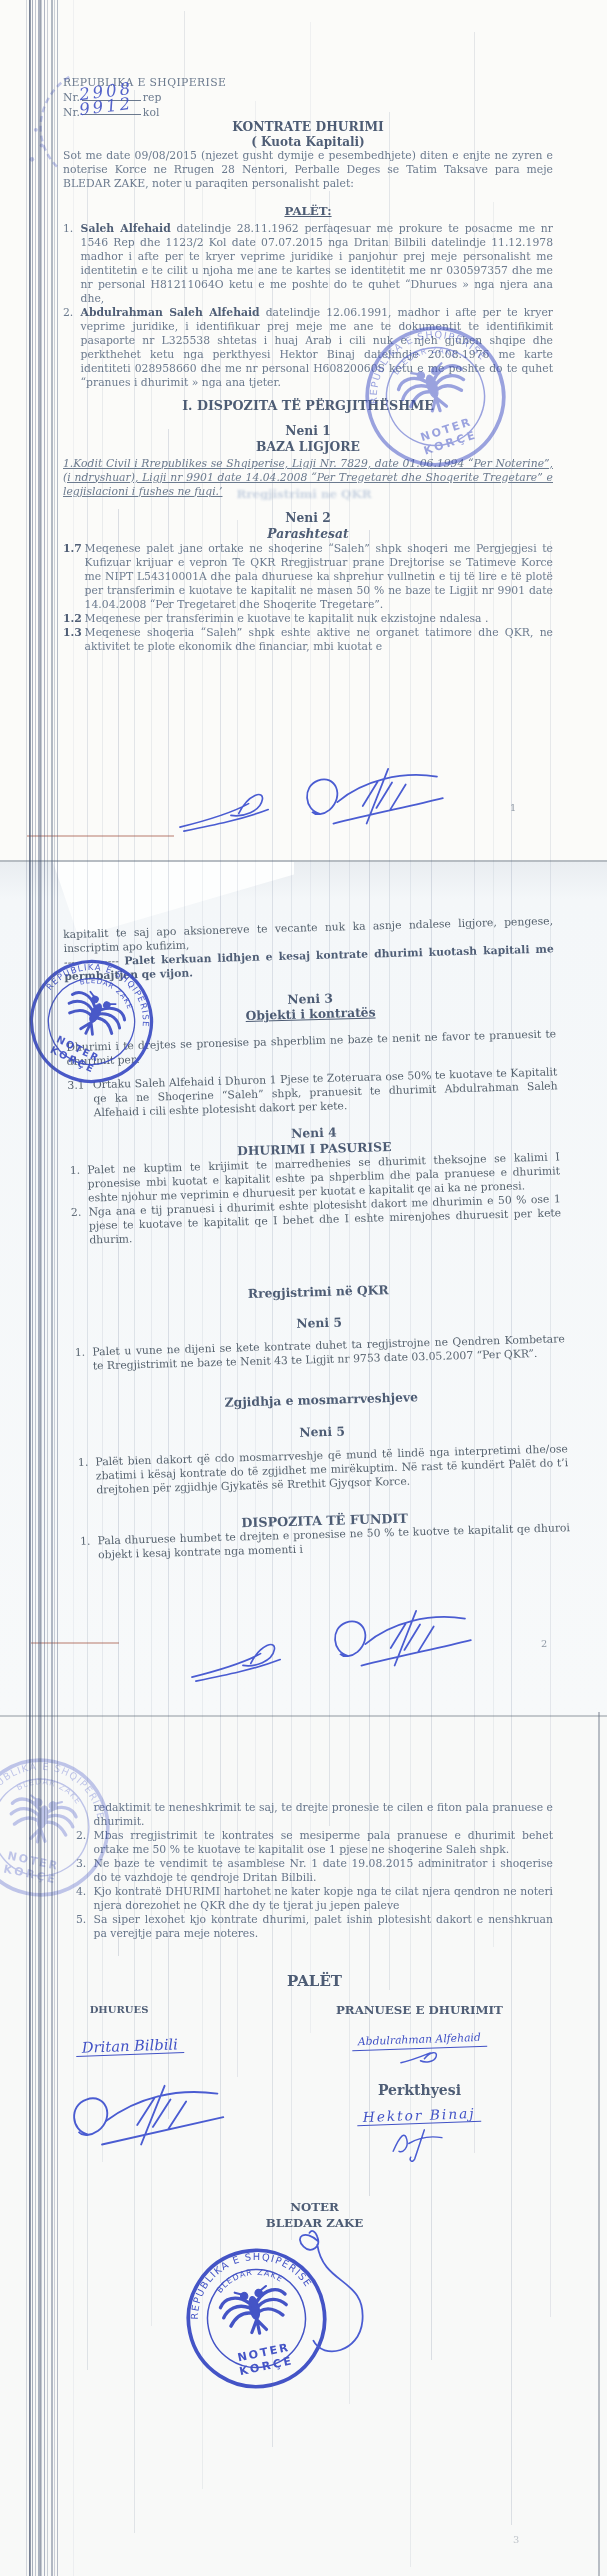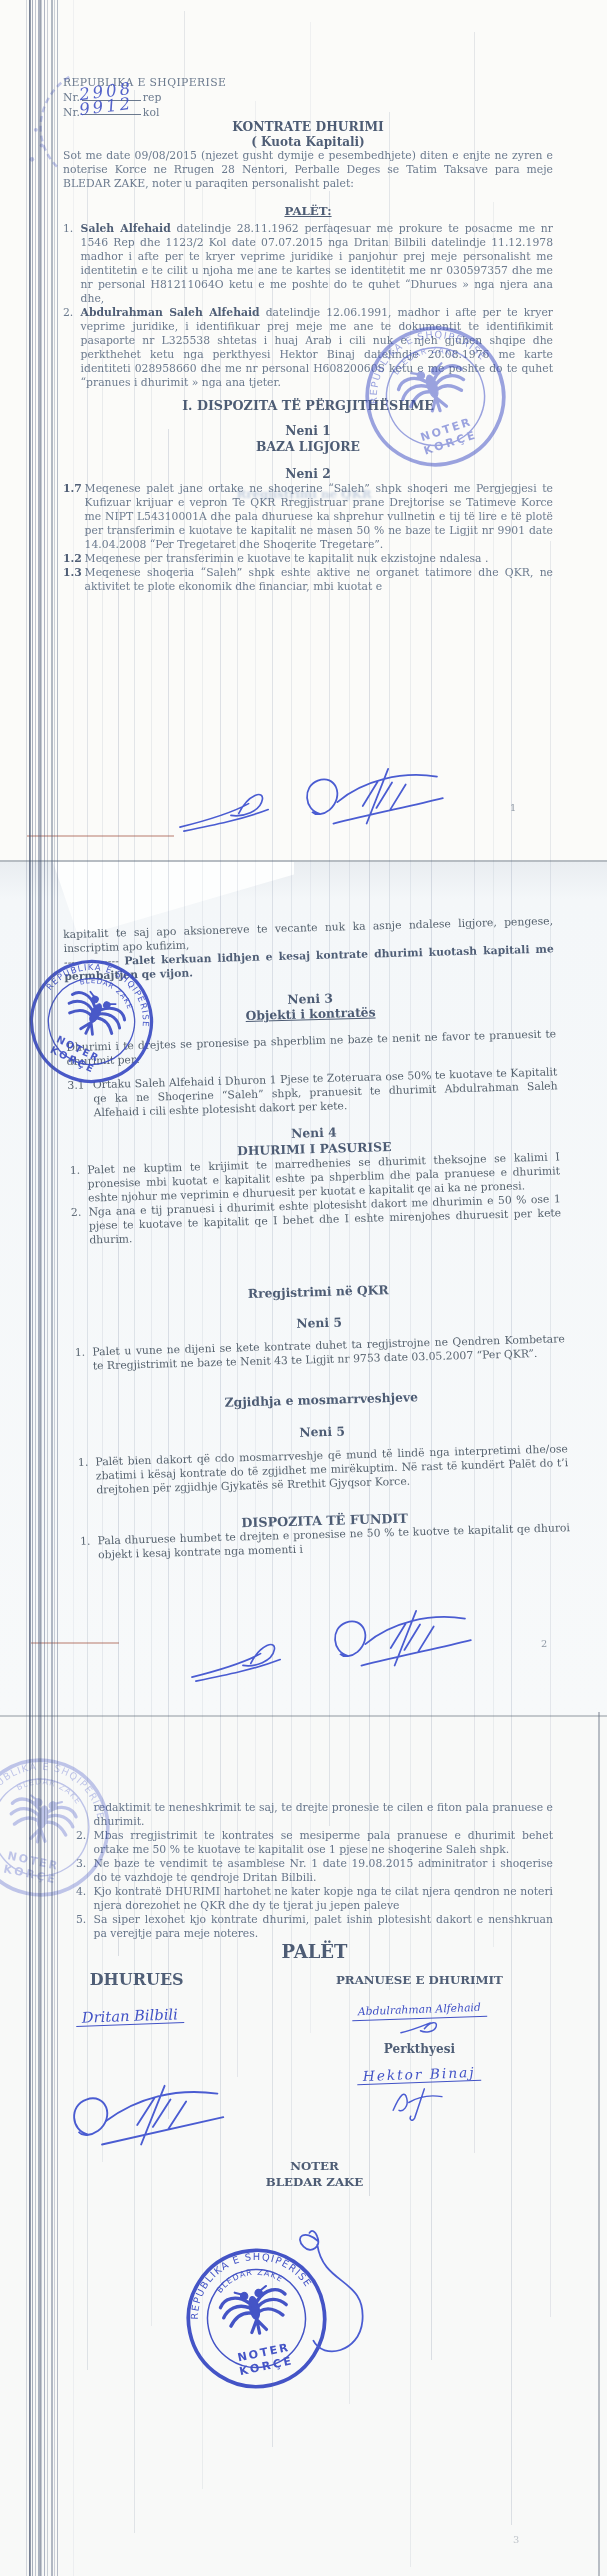--- a/index.html
+++ b/index.html
@@ -96,21 +96,23 @@
         <span class="n plain">1.</span>
         <span class="t"><b class="b">Saleh Alfehaid</b><span> datelindje 28.11.1962 perfaqesuar me prokure te posacme me nr 1546 Rep dhe 1123/2 Kol date 07.07.2015 nga Dritan Bilbili datelindje 11.12.1978 madhor i afte per te kryer veprime juridike i panjohur prej meje personalisht me identitetin e te cilit u njoha me ane te kartes se identitetit me nr 030597357 dhe me nr personal H81211064O ketu e me poshte do te quhet “Dhurues » nga njera ana dhe,</span></span>
       </div>
       <div class="item">
         <span class="n plain">2.</span>
         <span class="t"><b class="b">Abdulrahman Saleh Alfehaid</b><span> datelindje 12.06.1991, madhor i afte per te kryer veprime juridike, i identifikuar prej meje me ane te dokumentit te identifikimit pasaporte nr L325538 shtetas i huaj Arab i cili nuk e njeh gjuhen shqipe dhe perkthehet ketu nga perkthyesi Hektor Binaj datelindje 20.08.1976 me karte identiteti 028958660 dhe me nr personal H60820060S ketu e me poshte do te quhet “pranues i dhurimit » nga ana tjeter.</span></span>
       </div>
       <h2 style="margin-top:8px;font-size:12.7px;">I. DISPOZITA TË PËRGJITHËSHME</h2>
       <h3 style="margin-top:9.8px;">Neni 1</h3>
       <h3>BAZA LIGJORE</h3>
+      <p class="lawp">1.Kodit Civil i  Rrepublikes se Shqiperise, Ligji Nr. 7829, date 01.06.1994 “Per Noterine”, (i ndryshuar), Ligji nr 9901 date 14.04.2008 “Per Tregetaret dhe Shoqerite Tregetare”  e  legjislacioni i fushes  ne fuqi.’</p>
       <h3 style="margin-top:11.8px;">Neni 2</h3>
+      <h3 class="it">Parashtesat</h3>
       <div class="item">
         <span class="n" style="width:21.6px;flex-basis:21.6px;">1.7</span>
         <span class="t"> Meqenese palet jane ortake ne shoqerine “Saleh” shpk shoqeri me Pergjegjesi te Kufizuar krijuar e vepron Te QKR Rregjistruar prane Drejtorise se Tatimeve Korce me NIPT L54310001A dhe pala dhuruese ka shprehur vullnetin e tij të lire e të plotë per transferimin e kuotave te kapitalit ne masen 50 % ne baze te Ligjit nr 9901 date 14.04.2008 “Per Tregetaret dhe Shoqerite Tregetare”.</span>
       </div>
       <div class="item">
         <span class="n" style="width:21.6px;flex-basis:21.6px;">1.2</span>
         <span class="t"> Meqenese per transferimin e kuotave te kapitalit nuk ekzistojne ndalesa .</span>
       </div>
       <div class="item">
         <span class="n" style="width:21.6px;flex-basis:21.6px;">1.3</span>
@@ -213,37 +215,37 @@
         <span class="t">Ne baze te vendimit te asamblese Nr. 1 date 19.08.2015 adminitrator i shoqerise do te vazhdoje te qendroje Dritan Bilbili.</span>
       </div>
       <div class="item">
         <span class="n plain">4.</span>
         <span class="t">Kjo kontratë DHURIMI hartohet ne kater kopje nga te cilat njera qendron ne noteri njera dorezohet ne QKR dhe dy te tjerat ju jepen paleve</span>
       </div>
       <div class="item">
         <span class="n plain">5.</span>
         <span class="t">Sa siper lexohet kjo kontrate  dhurimi, palet ishin plotesisht dakort e nenshkruan pa verejtje  para meje noteres.</span>
       </div>
-      <h3 style="margin-top:3px;font-size:18px;">PALËT</h3>
+      <h3 style="margin-top:33px;font-size:15px;">PALËT</h3>
       <div class="sigrow">
         <div class="sigcol-l">
-          <div class="b" style="padding-left:13.7px;font-size:16px;">DHURUES</div>
+          <div class="b" style="padding-left:13.7px;font-size:10px;">DHURUES</div>
           <div style="margin-top:21.6px;">
             <span class="hand hand-name" style="font-size:14.7px;">Dritan Bilbili</span>
           </div>
         </div>
         <div class="sigcol-r">
           <div class="b" style="font-size:11.8px;">PRANUESE E DHURIMIT</div>
           <div style="margin-top:15.7px;">
             <span class="hand hand-name" style="font-size:10.8px;">Abdulrahman Alfehaid</span>
           </div>
           <svg style="width:45px;height:17.6px;color:#4a5cd2;" viewBox="0 0 46 18">
             <path d="M4 14 C14 12 24 8 34 4 M28 10 C34 2 42 2 40 8 C38 14 28 14 24 12" fill="none" stroke="currentColor" stroke-width="1.5" stroke-linecap="round"></path>
           </svg>
-          <div class="b" style="margin-top:1px;font-size:12px;">Perkthyesi</div>
+          <div class="b" style="margin-top:12px;font-size:14px;">Perkthyesi</div>
           <div style="margin-top:11.8px;">
             <span class="hand hand-name" style="font-size:13.7px;letter-spacing:2px;">Hektor Binaj</span>
           </div>
           <svg style="width:69px;height:39px;color:#4a5cd2;" viewBox="0 0 70 40">
             <path d="M8 28 C16 10 20 8 22 16 C24 24 18 30 14 28 M24 20 C34 14 46 12 58 14 M40 6 L30 36 C28 40 24 38 26 34" fill="none" stroke="currentColor" stroke-width="1.5" stroke-linecap="round"></path>
           </svg>
         </div>
       </div>
       <h3 style="margin-top:33px;font-size:11.8px;">NOTER</h3>
       <h3 style="font-size:11.8px;">BLEDAR ZAKE</h3>

